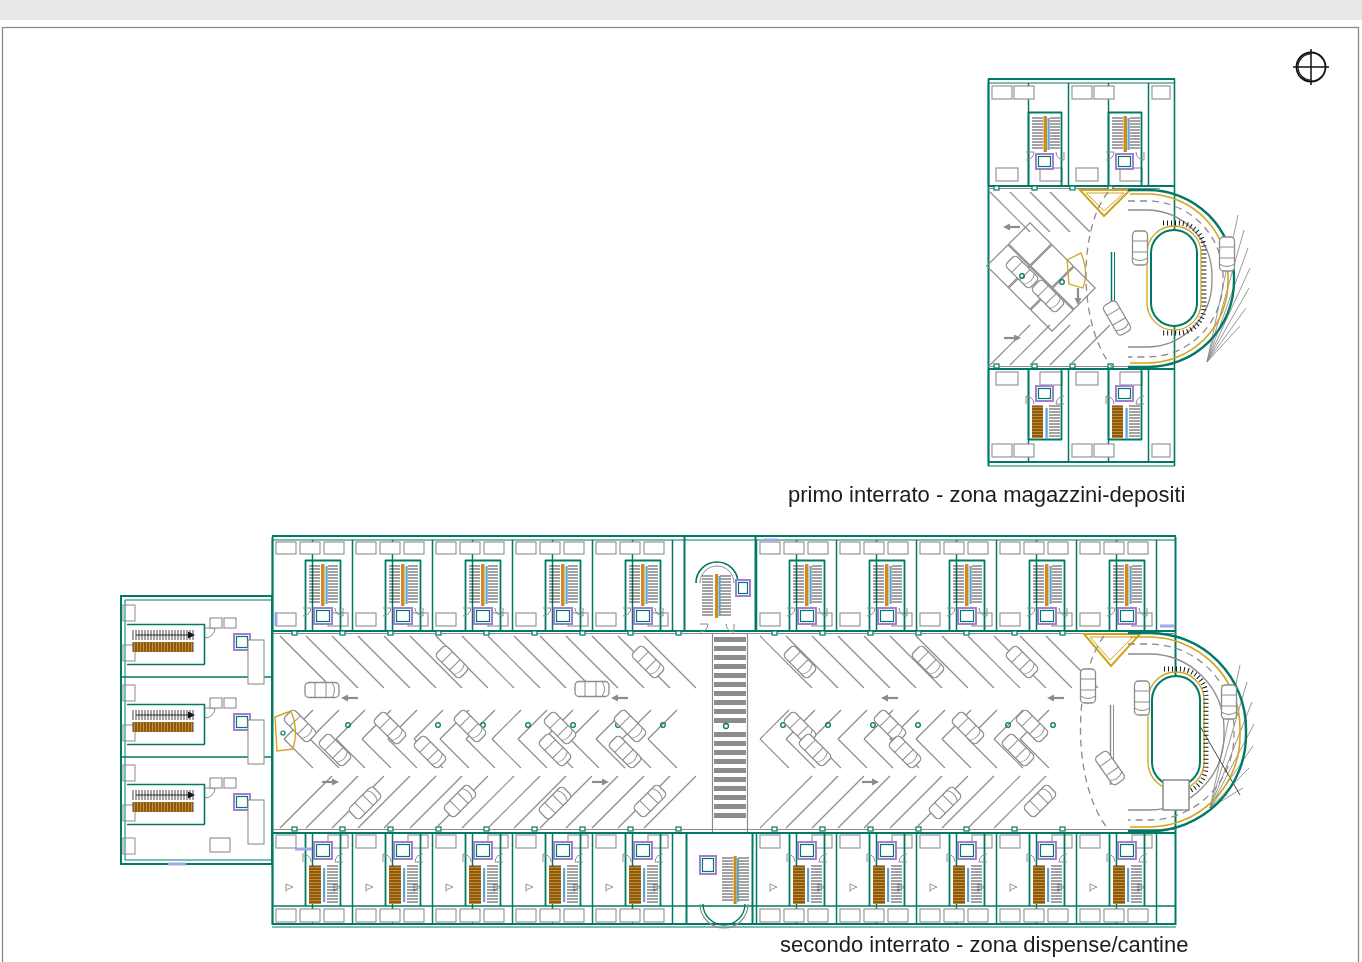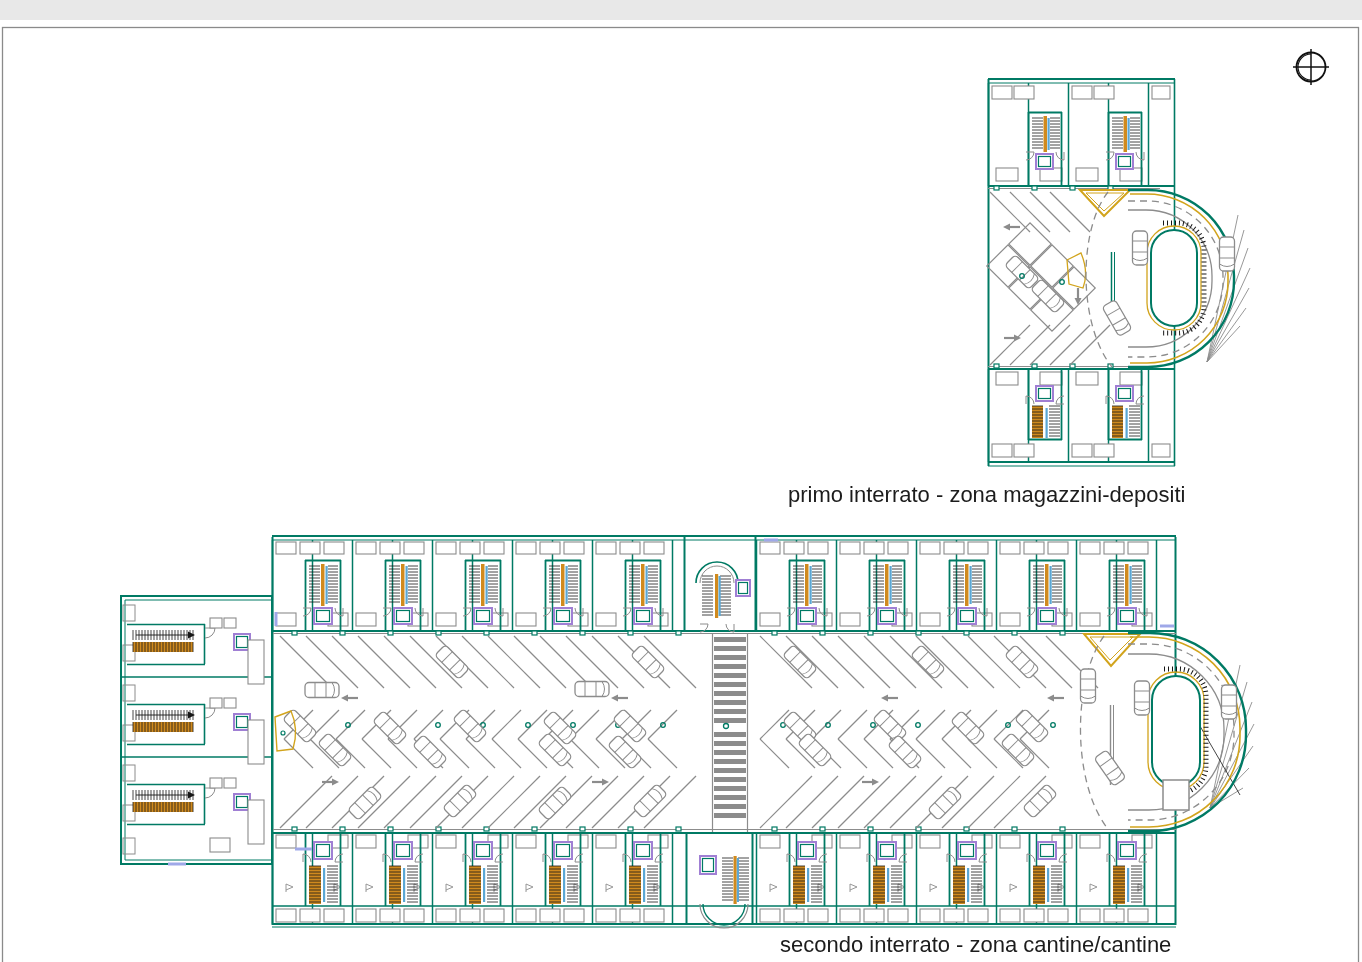--- a/index.html
+++ b/index.html
@@ -2006,14 +2006,14 @@
           </g>
           <rect x="210" y="758" width="12" height="10" stroke="#8c8c8c" stroke-width="1.1" fill="#fff"></rect>
           <rect x="224" y="758" width="12" height="10" stroke="#8c8c8c" stroke-width="1.1" fill="#fff"></rect>
           <rect x="248" y="780" width="16" height="44" stroke="#8c8c8c" stroke-width="1.1" fill="#fff"></rect>
           <rect x="210" y="818" width="20" height="14" stroke="#8c8c8c" stroke-width="1.1" fill="#fff"></rect>
           <line x1="168" y1="844" x2="186" y2="844" stroke="#9fa8e8" stroke-width="3"></line>
         </g>
       </g>
     </svg>
   <div class="caption" id="cap1" style="left: 788px; top: 462px; color: rgb(28, 28, 28);">primo interrato - zona magazzini-depositi</div>
-  <div class="caption" id="cap2" style="left: 780px; top: 912px; color: rgb(28, 28, 28);">secondo interrato - zona cantine/cantine</div>
+  <div class="caption" id="cap2" style="left: 780px; top: 912px; color: rgb(28, 28, 28);">secondo interrato - zona dispense/cantine</div>
 </div>
 
 </body></html>

